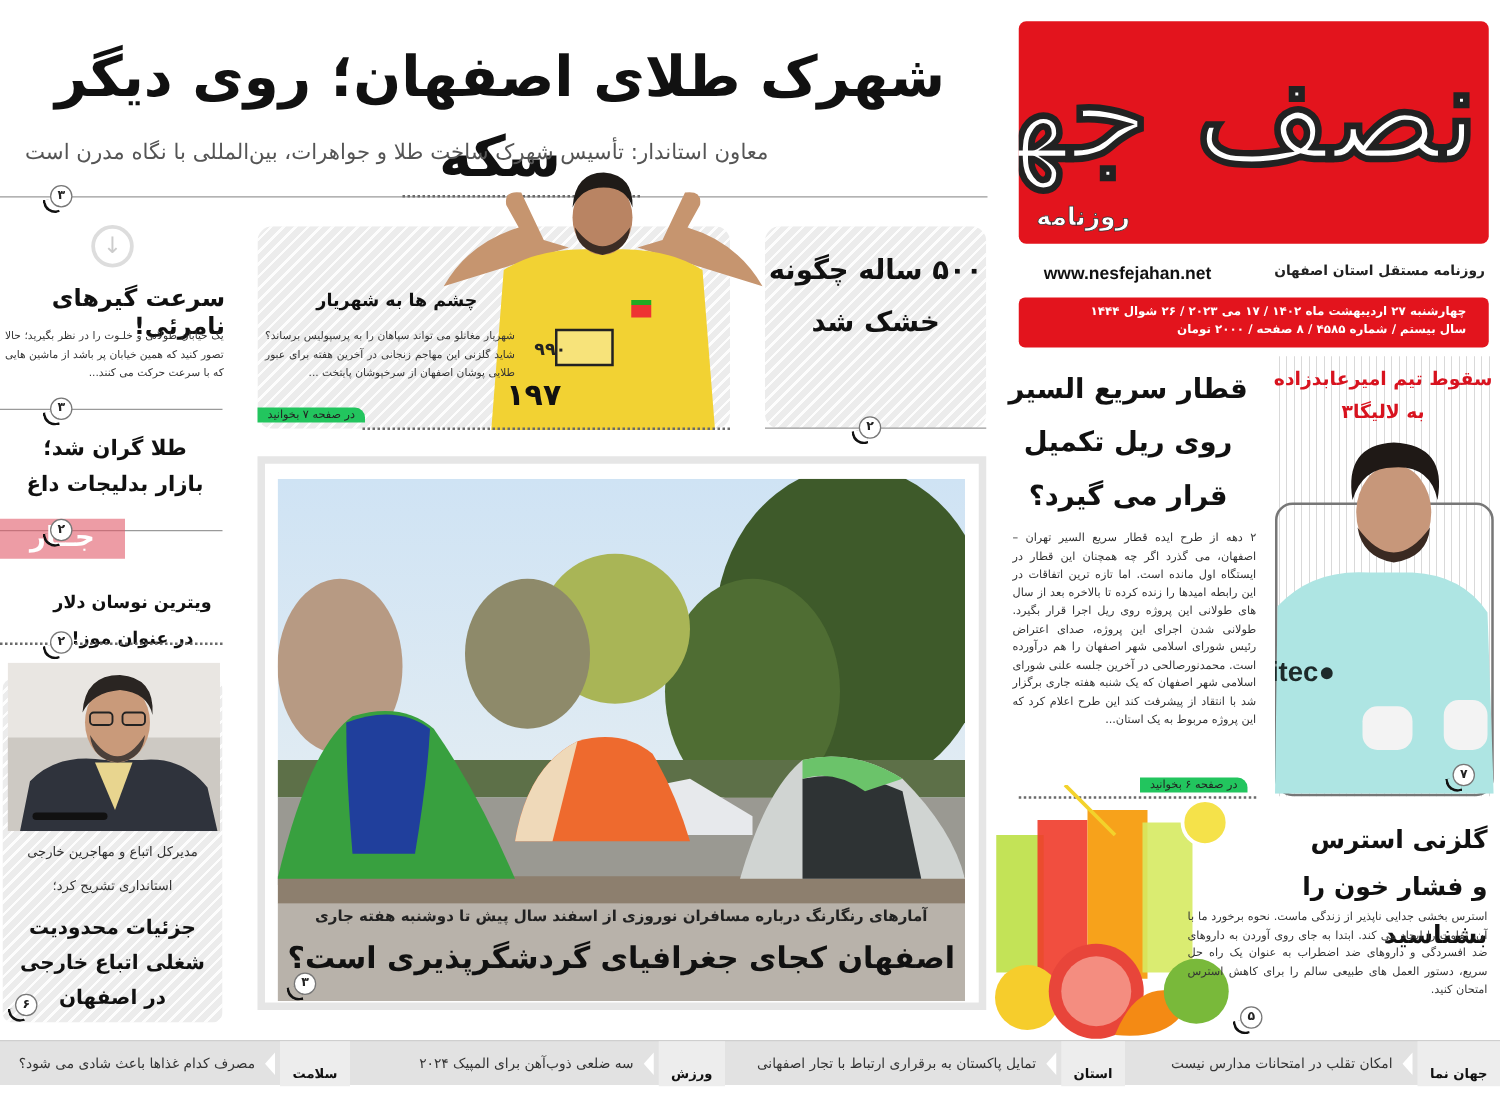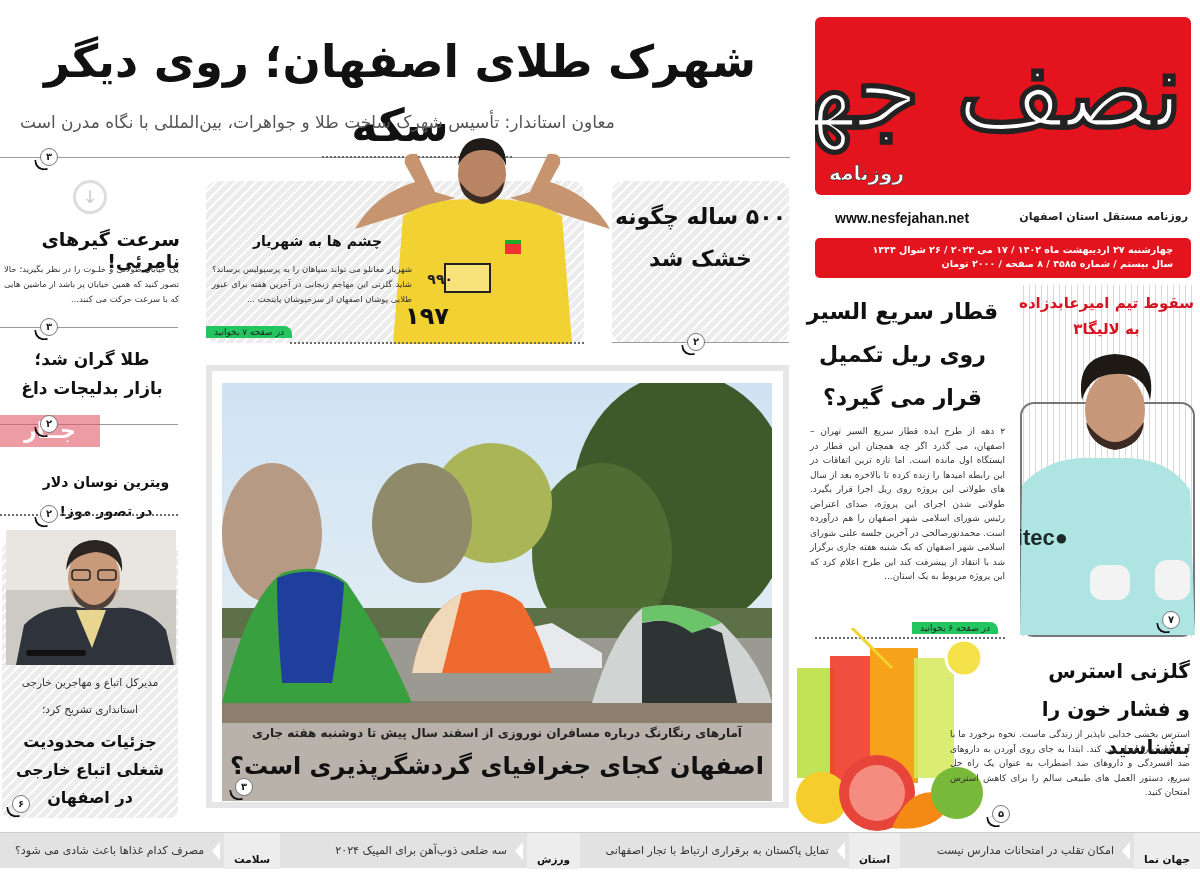--- a/index.html
+++ b/index.html
@@ -114,21 +114,21 @@
 <div id="gold-title" class="abs headline">
   <div>طلا گران شد؛</div>
   <div>بازار بدلیجات داغ</div>
 </div>
 <div class="rule" style="left:0;top:424px;width:178px;"></div>
 <div id="watermark" class="abs">جــار</div>
 <div class="pg" style="left:40px;top:415px;">۲</div>
 
 <div id="dollar-title" class="abs headline">
   <div>ویترین نوسان دلار</div>
-  <div>در تصور موز!</div>
+  <div>در عنوان موز!</div>
 </div>
 <div class="dotrule" style="left:0;top:514px;width:178px;"></div>
 <div class="pg" style="left:40px;top:505px;">۲</div>
 
 <div id="migrants-box" class="abs hatch"></div>
 <div id="migrants-photo" class="abs">
   <svg width="170" height="135" viewBox="0 0 170 135">
     <rect width="170" height="135" fill="#e9e6e2"></rect>
     <rect x="0" y="60" width="170" height="75" fill="#cdc9c3"></rect>
     <path d="M10 135 L18 95 Q40 72 78 78 L108 78 Q140 75 160 100 L168 135 Z" fill="#2f333c"></path>

